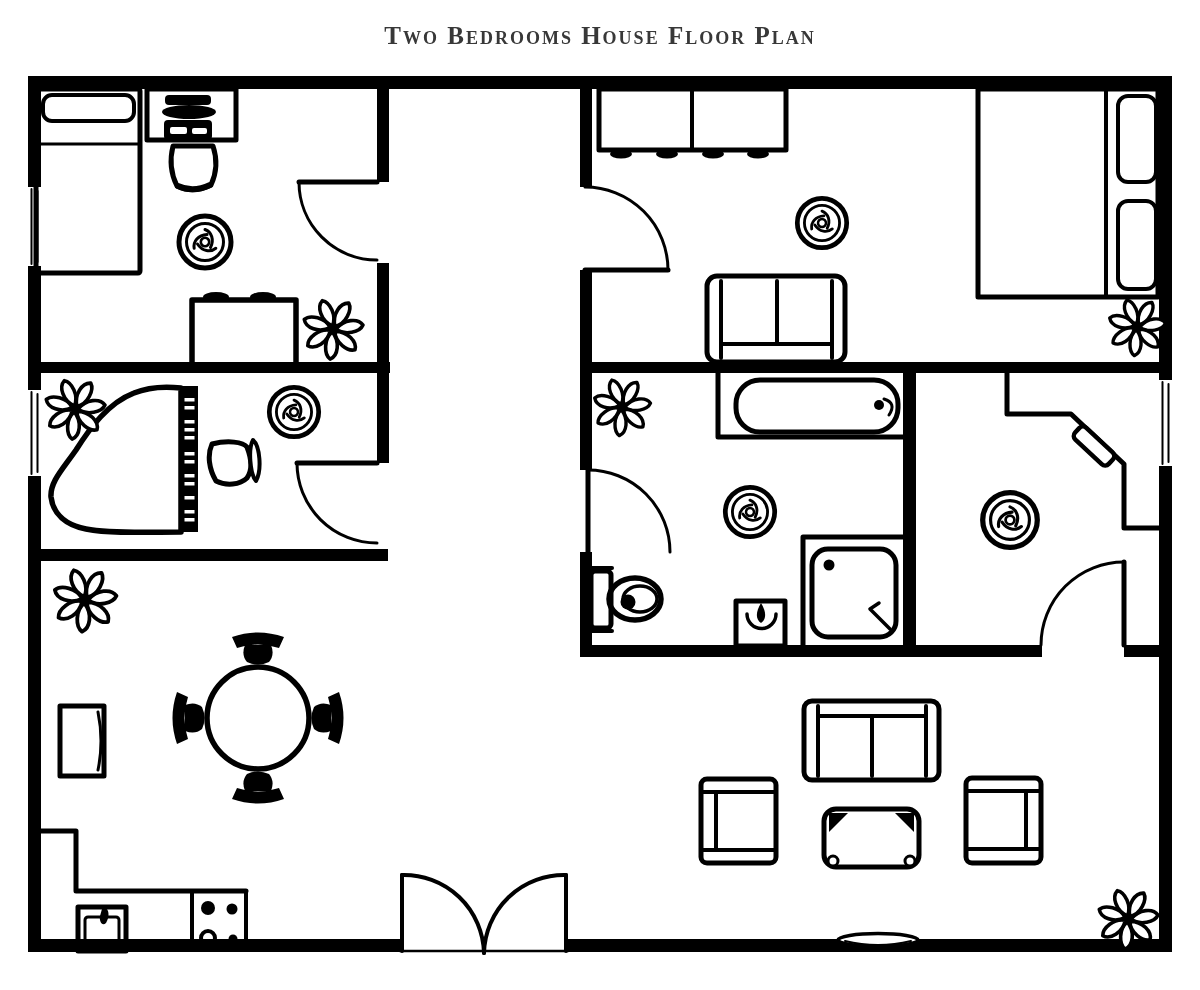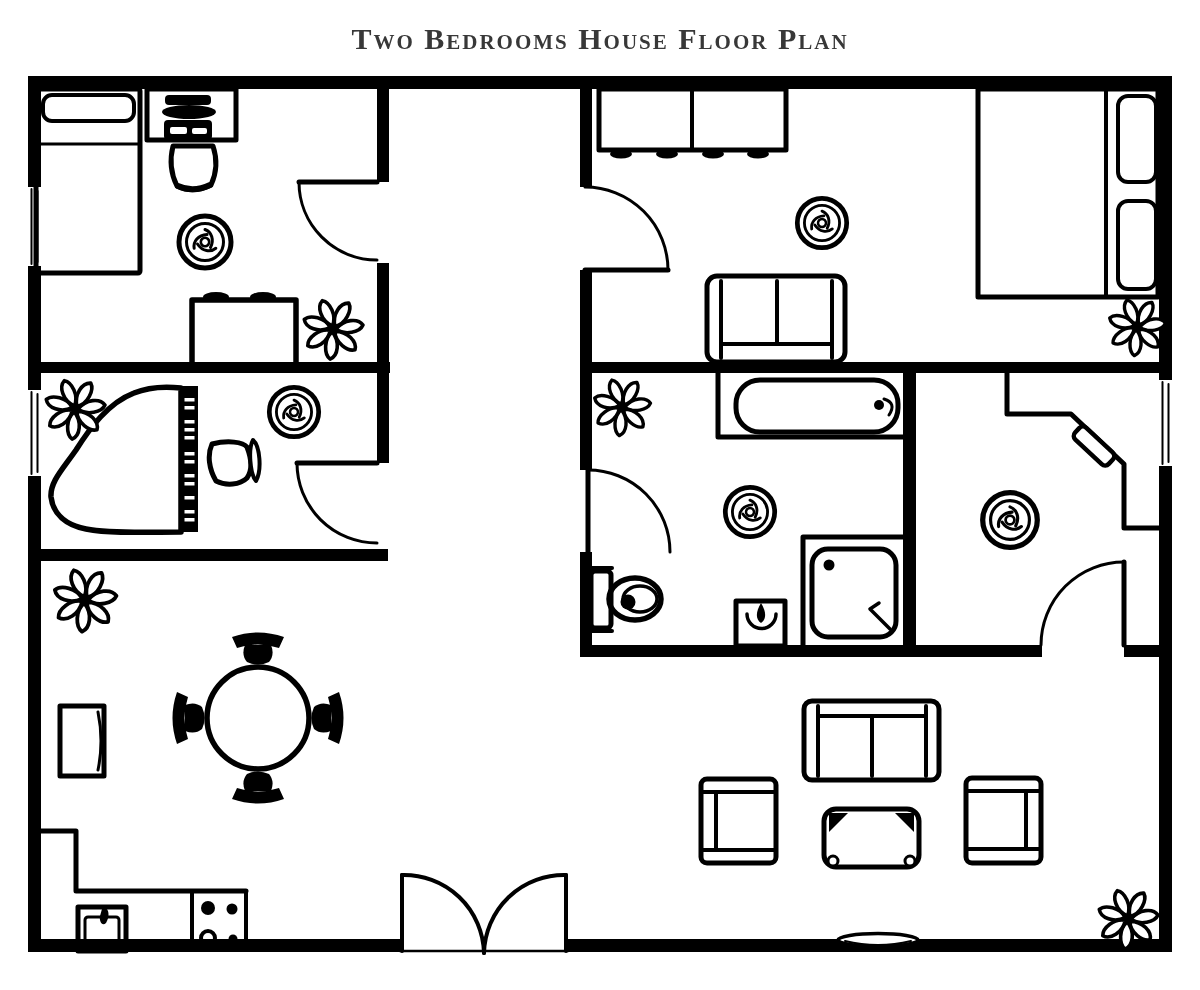--- a/index.html
+++ b/index.html
@@ -1,19 +1,19 @@
 <!DOCTYPE html>
 <html><head>
 <meta charset="utf-8">
 <style>
   html,body{margin:0;padding:0;background:#ffffff;}
   body{width:1200px;height:990px;position:relative;font-family:"Liberation Serif",serif;overflow:hidden;}
   .title{
     position:absolute;top:22px;left:0;width:100%;
-    text-align:center;font-size:30px;font-weight:bold;
+    text-align:center;font-size:25px;font-weight:bold;
     font-variant:small-caps;letter-spacing:2px;color:#383838;
   }
   svg{position:absolute;top:0;left:0;}
   svg *{vector-effect:none;}
 </style>
 </head>
 <body>
 
 <div class="title">Two Bedrooms House Floor Plan</div>
 

